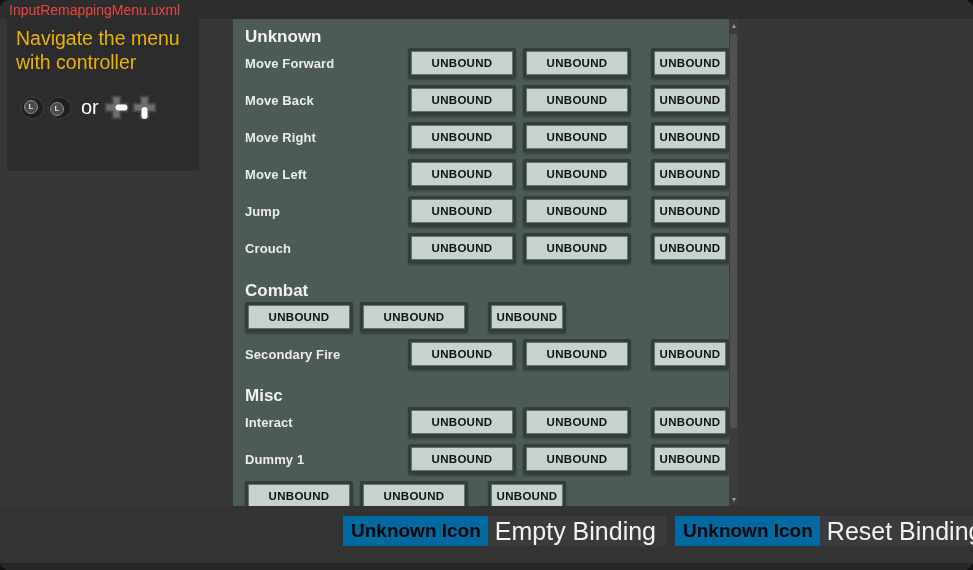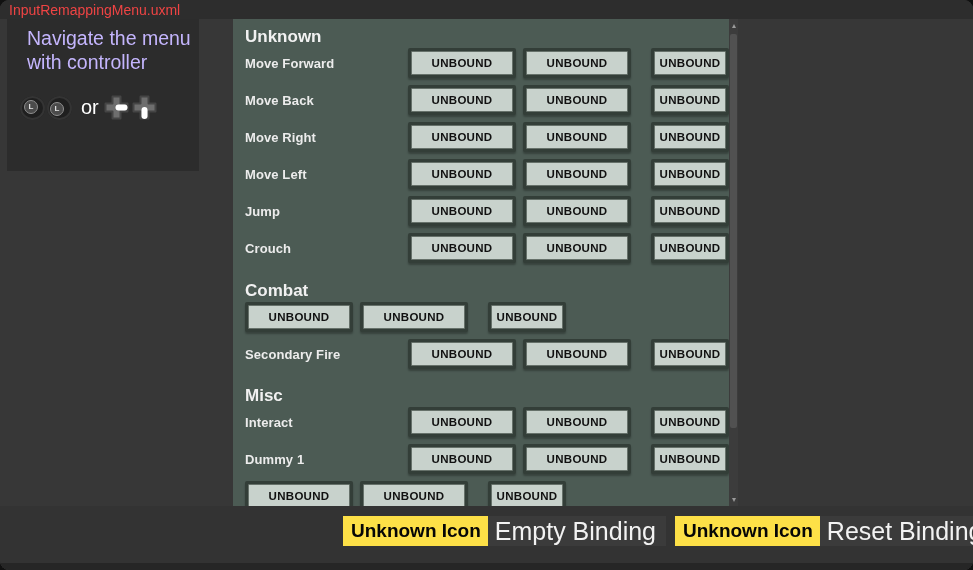--- a/index.html
+++ b/index.html
@@ -8,21 +8,21 @@
     background:#373737; border-radius:9px;
     font-family:"Liberation Sans", sans-serif;
     -webkit-font-smoothing:antialiased;
   }
   
   .top-strip{position:absolute;left:0;top:0;right:0;height:19px;background:#2d2d2d;}
   .filename{position:absolute;left:9px;top:2px;font-size:14px;color:#ef4444;}
 
   
   .hint-panel{position:absolute;left:7px;top:19px;width:192px;height:152px;background:#2c2c2c;}
-  .hint-text{margin:7px 0 0 20px;width:176px;font-size:19.5px;line-height:1.24;color:#c4b5fd;}
+  .hint-text{margin:7px 0 0 9px;width:176px;font-size:19.5px;line-height:1.24;color:#eab308;}
   .hint-icons{position:absolute;left:13px;top:75px;display:flex;align-items:center;}
   .stick{position:relative;width:25px;height:24px;border-radius:50%;background:#1f1f1f;
     box-shadow:inset 0 0 0 2px #343434;flex:0 0 auto;}
   .stick + .stick{margin-left:2px;}
   .stick-inner{position:absolute;left:4px;top:4px;width:14px;height:14px;border-radius:50%;
     background:#4b4b4b;border:1px solid #8f8f8f;box-sizing:border-box;
     color:#e2e2e2;font-size:8px;font-weight:bold;display:flex;align-items:center;justify-content:center;}
   .stick.s2 .stick-inner{left:3px;top:6px;}
   .or-label{color:#ffffff;font-size:20px;margin:0 3px 0 9px;}
   .dpad{width:27px;height:27px;flex:0 0 auto;margin-left:1px;}
@@ -52,21 +52,21 @@
   .tri-up{width:0;height:0;border-left:2.5px solid transparent;border-right:2.5px solid transparent;border-bottom:4px solid #9a9a9a;}
   .tri-down{width:0;height:0;border-left:2.5px solid transparent;border-right:2.5px solid transparent;border-top:4px solid #9a9a9a;}
   .sb-thumb{position:absolute;left:1px;right:1px;top:15px;height:394px;background:#515151;border-radius:2px;cursor:grab;}
 
   
   .footer-region{position:absolute;left:0;right:0;top:506px;bottom:0;background:#333333;}
   .bottom-edge{position:absolute;left:0;right:0;bottom:0;height:7px;background:#262626;}
   .footer-group{position:absolute;top:516px;height:30px;display:flex;align-items:stretch;background:#3b3b3b;}
   .footer-group.g1{left:343px;}
   .footer-group.g2{left:675px;}
-  .fg-chip{display:flex;align-items:center;background:#fde047;color:#060606;
+  .fg-chip{display:flex;align-items:center;background:#0369a1;color:#060606;
     font-size:19px;font-weight:bold;padding:0 7px 0 8px;white-space:nowrap;}
   .fg-label{display:flex;align-items:center;color:#f2f2f2;font-size:25px;padding:0 10px 0 7px;white-space:nowrap;}
 </style>
 </head>
 <body>
 
 <div class="page">
 
   <div class="top-strip">
     <span class="filename">InputRemappingMenu.uxml</span>

